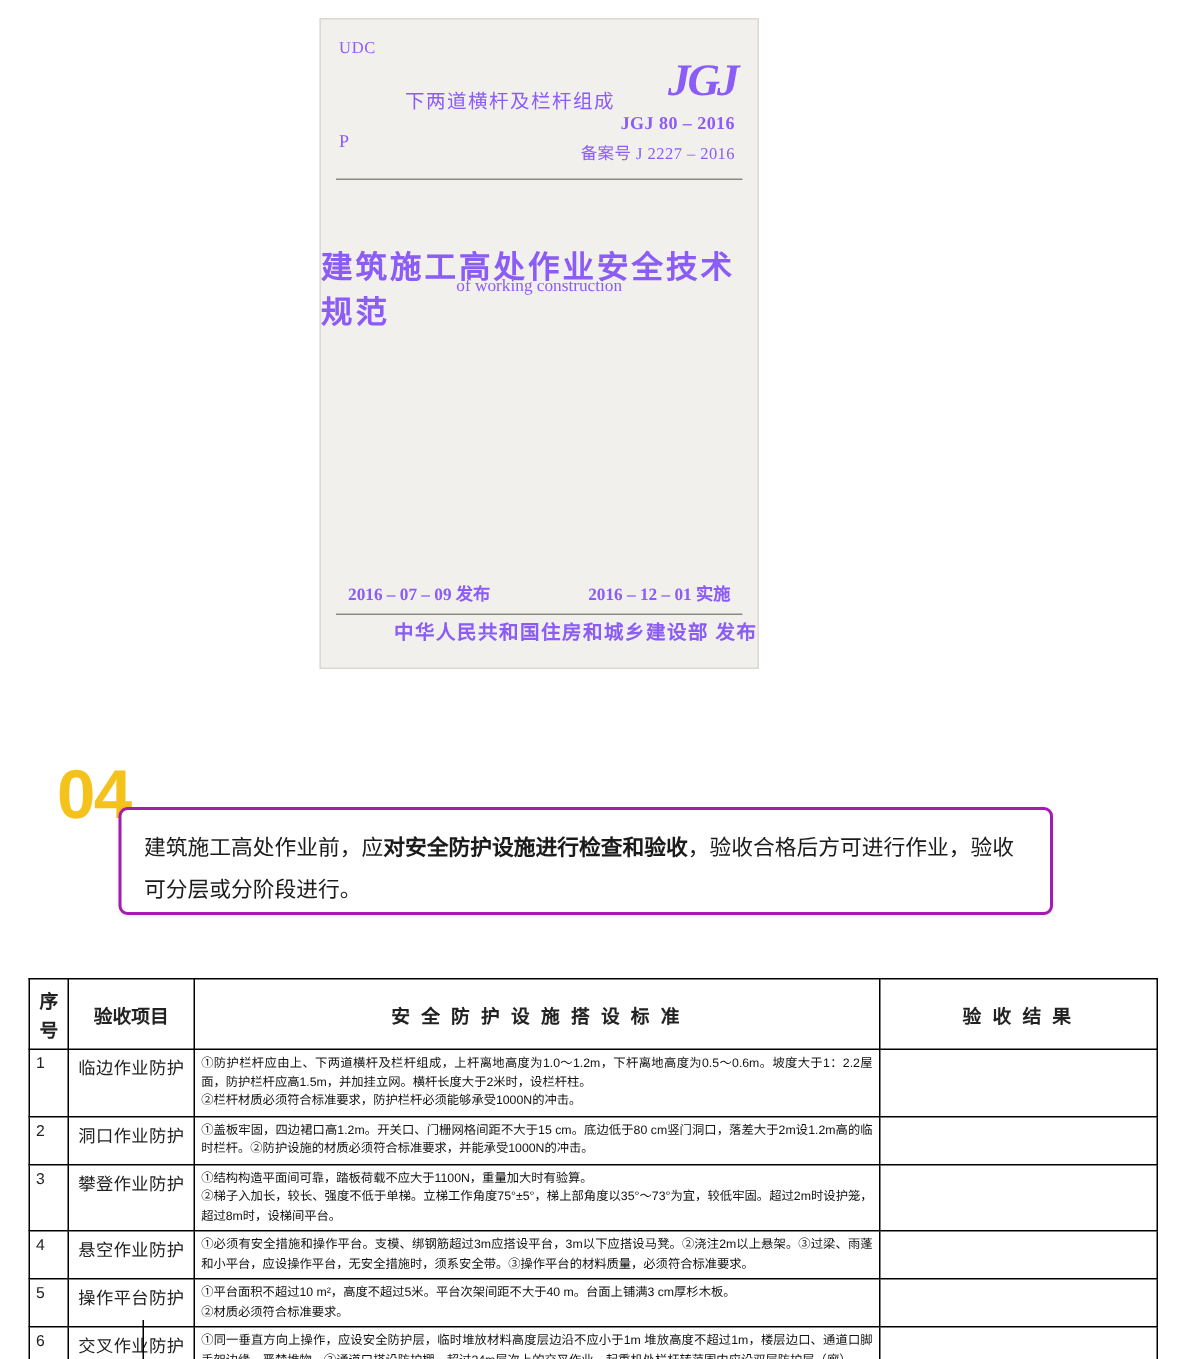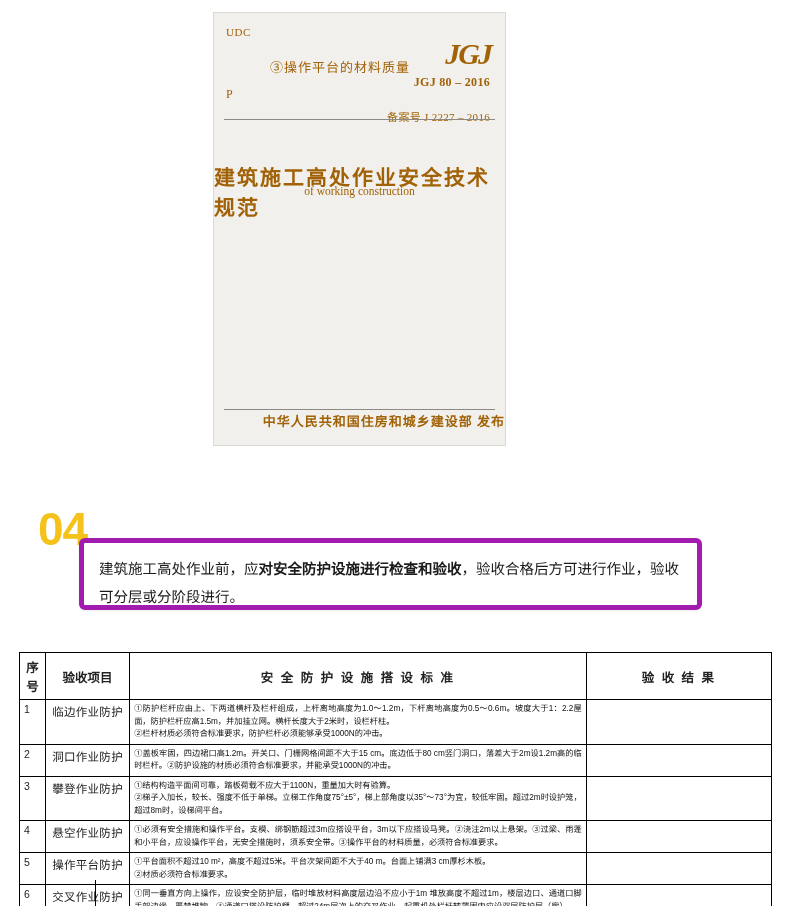--- a/index.html
+++ b/index.html
@@ -25,21 +25,21 @@
     height: 434px;
   }
   .cover {
     width: 100%;
     height: 100%;
     background: #f2f0ec;
     border: 1px solid #dcd8d2;
     box-sizing: border-box;
     position: relative;
     font-family: "Liberation Serif", serif;
-    color: #a16207;
+    color: #8b5cf6;
   }
   .cover-udc {
     position: absolute;
     left: 12px;
     top: 13px;
     font-size: 11px;
     letter-spacing: .5px;
   }
   .cover-p {
     position: absolute;
@@ -72,21 +72,20 @@
     font-size: 12px;
     font-weight: bold;
     letter-spacing: .3px;
   }
   .cover-filing {
     position: absolute;
     right: 15px;
     top: 80px;
     font-size: 11px;
     letter-spacing: .3px;
-    margin-top: 15px;
   }
   .cover-rule-top {
     position: absolute;
     left: 10px;
     right: 10px;
     top: 106px;
     border-top: 1px solid #8d8a85;
   }
   .cover-title-cn {
     position: absolute;
@@ -149,21 +148,21 @@
     font-family: "Liberation Sans", sans-serif;
     text-align: center;
   }
   .callout {
     position: absolute;
     left: 79px;
     top: 538px;
     width: 623px;
     height: 72px;
     background: #ffffff;
-    border: 5px solid #a21caf;
+    border: 2px solid #a21caf;
     border-radius: 6px;
     box-sizing: border-box;
     box-shadow: 0 1px 3px rgba(0,0,0,.07);
   }
   .callout-text {
     position: absolute;
     left: 15px;
     right: 15px;
     top: 12px;
     font-size: 14.5px;
@@ -237,28 +236,32 @@
     background: #000;
   }
 </style>
 </head>
 <body>
 
 <div class="cover-wrap">
   <div class="cover">
     <div class="cover-udc">UDC</div>
     <div class="cover-p">P</div>
-    <div class="cover-std-line">③操作平台的材料质量</div>
+    <div class="cover-std-line">下两道横杆及栏杆组成</div>
     <div class="cover-logo">JGJ</div>
     <div class="cover-code">JGJ 80 – 2016</div>
     <div class="cover-filing">备案号 J 2227 – 2016</div>
     <div class="cover-rule-top"></div>
     <div class="cover-title-cn">建筑施工高处作业安全技术规范</div>
     <div class="cover-title-en">
       <div>of working construction</div>
+    </div>
+    <div class="cover-dates">
+      <span>2016 – 07 – 09   发布</span>
+      <span>2016 – 12 – 01   实施</span>
     </div>
     <div class="cover-rule-bottom"></div>
     <div class="cover-publisher">中华人民共和国住房和城乡建设部    发布</div>
   </div>
 </div>
 
 <div class="section-number">04</div>
 
 <div class="callout">
   <div class="callout-text">

